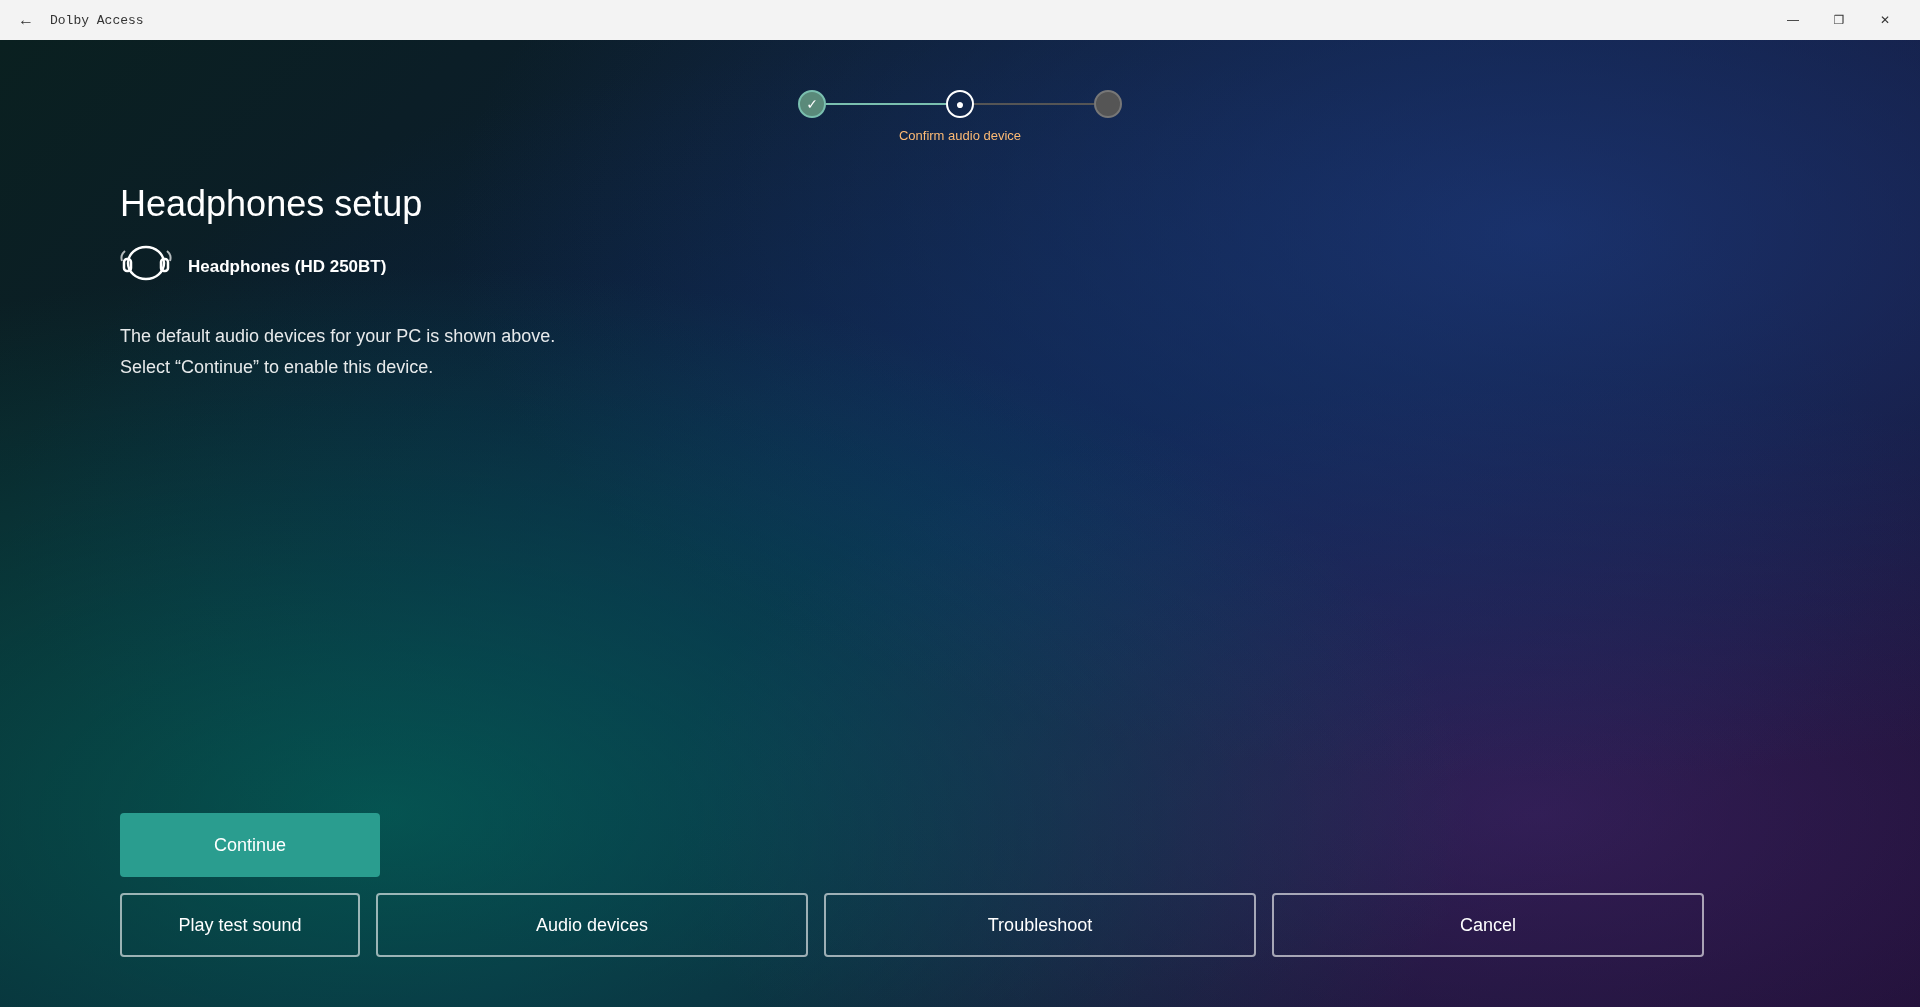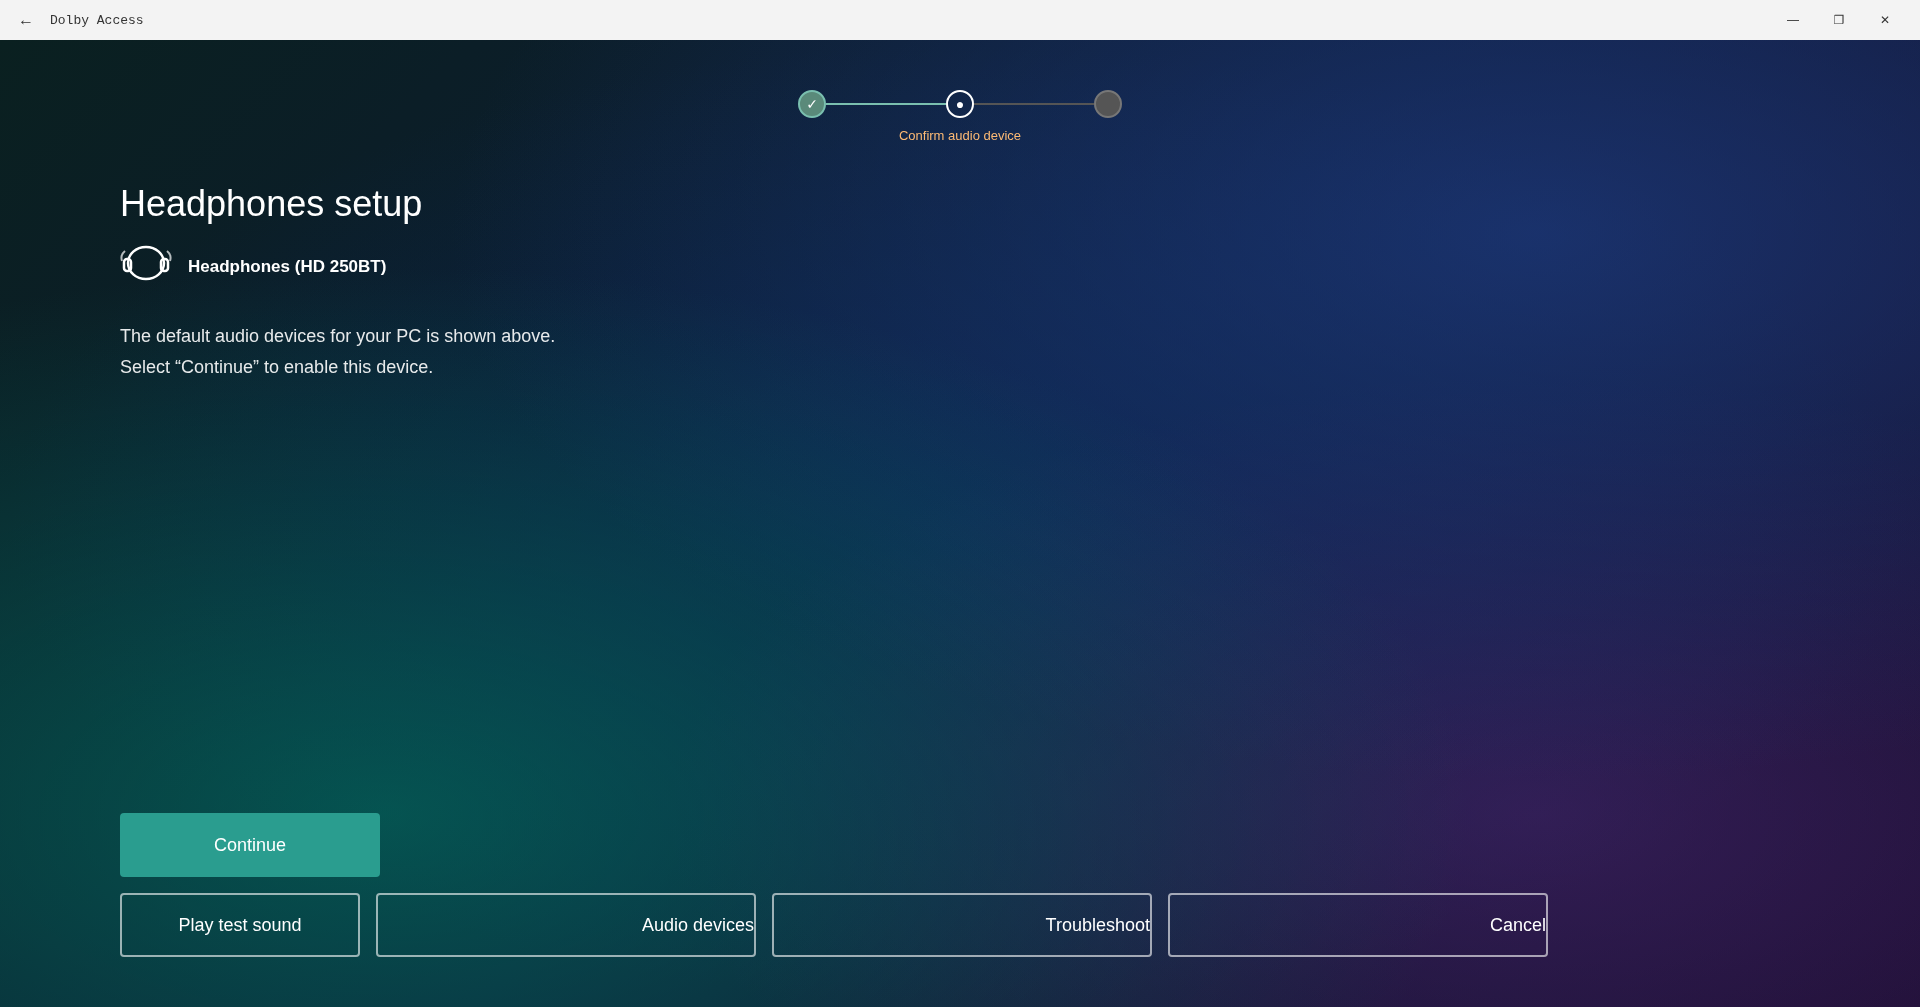--- a/index.html
+++ b/index.html
@@ -230,22 +230,21 @@
     }
 
     .btn-secondary {
       background: transparent;
       color: white;
       border: 2px solid rgba(255,255,255,0.6);
       width: 240px;
     }
 
     .btn-wide {
-      width: 380px;
-      text-align: right;
+      width: 432px;
     }
   </style>
 </head>
 <body>
 
 <div class="titlebar">
   <div class="titlebar-left">
     <button class="titlebar-back">
       <span>←</span>
     </button>

